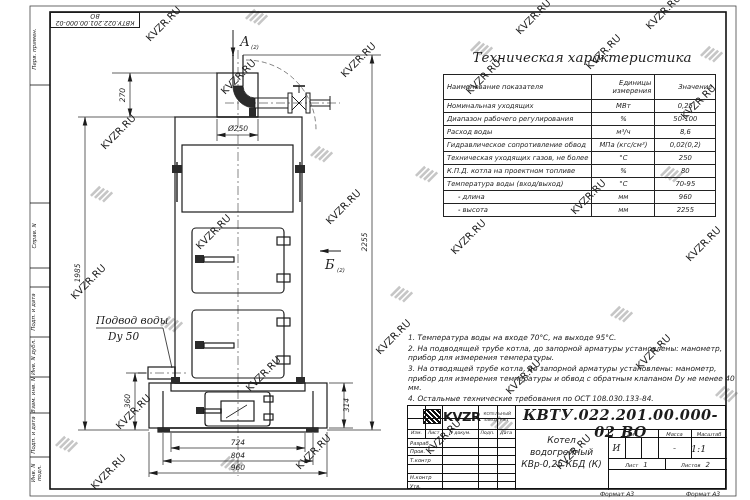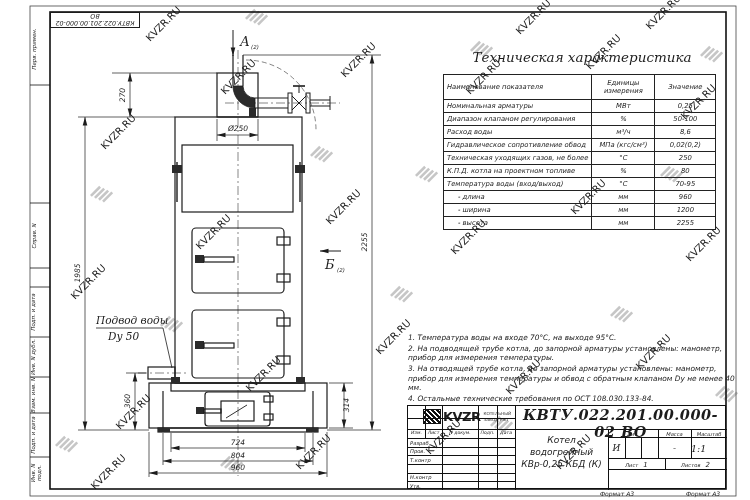--- a/index.html
+++ b/index.html
@@ -13,21 +13,21 @@
   
   #stamp{left:50px;top:12px;width:90px;height:16px;border:1px solid #1c1c1c;
          line-height:15px;text-align:center;font:italic 6.3px "DejaVu Sans",sans-serif;
          transform:rotate(180deg);}
   
   #spec-title{left:452px;top:49px;width:260px;text-align:center;
               font:italic 13.5px "DejaVu Serif",serif;}
   #spec-table{left:443px;top:74px;border-collapse:collapse;}
   #spec-table td,#spec-table th{border:1px solid #222;font:italic 6.8px "DejaVu Sans",sans-serif;
        padding:0 3px;height:12px;white-space:nowrap;overflow:hidden;font-weight:normal;}
-  #spec-table th{height:24px;text-align:center;white-space:normal;}
+  #spec-table th{height:24px;text-align:right;white-space:normal;}
   .c-name{width:126px;text-align:left;}
   .c-unit{width:56px;text-align:center;}
   .c-val{width:54px;text-align:center;}
   .indent{padding-left:14px !important;margin-top:8px;}
   
   #notes{left:408px;top:333px;width:330px;font:italic 7.4px "DejaVu Sans",sans-serif;line-height:1.3;}
   #notes p{margin:0 0 1px 0;}
   
   #tblock{left:407px;top:405px;width:319px;height:84px;border:1.4px solid #111;}
   .lh{position:absolute;height:1px;background:#111;}
@@ -341,26 +341,26 @@
 <div id="spec-title" class="abs">Техническая характеристика</div>
 
 <table id="spec-table" class="abs">
   <tbody>
       <tr>
     <th class="c-name" style="text-align:left">Наименование показателя</th>
     <th class="c-unit">Единицы измерения</th>
     <th class="c-val">Значение</th>
   </tr>
   <tr>
-        <td class="c-name">Номинальная арматуры</td>
+        <td class="c-name">Номинальная уходящих</td>
         <td class="c-unit">МВт</td>
         <td class="c-val">0,25</td>
       </tr>
   <tr>
-        <td class="c-name">Диапазон клапаном регулирования</td>
+        <td class="c-name">Диапазон рабочего регулирования</td>
         <td class="c-unit">%</td>
         <td class="c-val">50-100</td>
       </tr>
   <tr>
         <td class="c-name">Расход воды</td>
         <td class="c-unit">м³/ч</td>
         <td class="c-val">8,6</td>
       </tr>
   <tr>
         <td class="c-name">Гидравлическое сопротивление обвод</td>
@@ -379,25 +379,20 @@
       </tr>
   <tr>
         <td class="c-name">Температура воды (вход/выход)</td>
         <td class="c-unit">°С</td>
         <td class="c-val">70-95</td>
       </tr>
   <tr>
         <td class="c-name indent">- длина</td>
         <td class="c-unit">мм</td>
         <td class="c-val">960</td>
-      </tr>
-  <tr>
-        <td class="c-name indent">- ширина</td>
-        <td class="c-unit">мм</td>
-        <td class="c-val">1200</td>
       </tr>
   <tr>
         <td class="c-name indent">- высота</td>
         <td class="c-unit">мм</td>
         <td class="c-val">2255</td>
       </tr>
 </tbody>
   </table>
 
 <div id="notes" class="abs">

